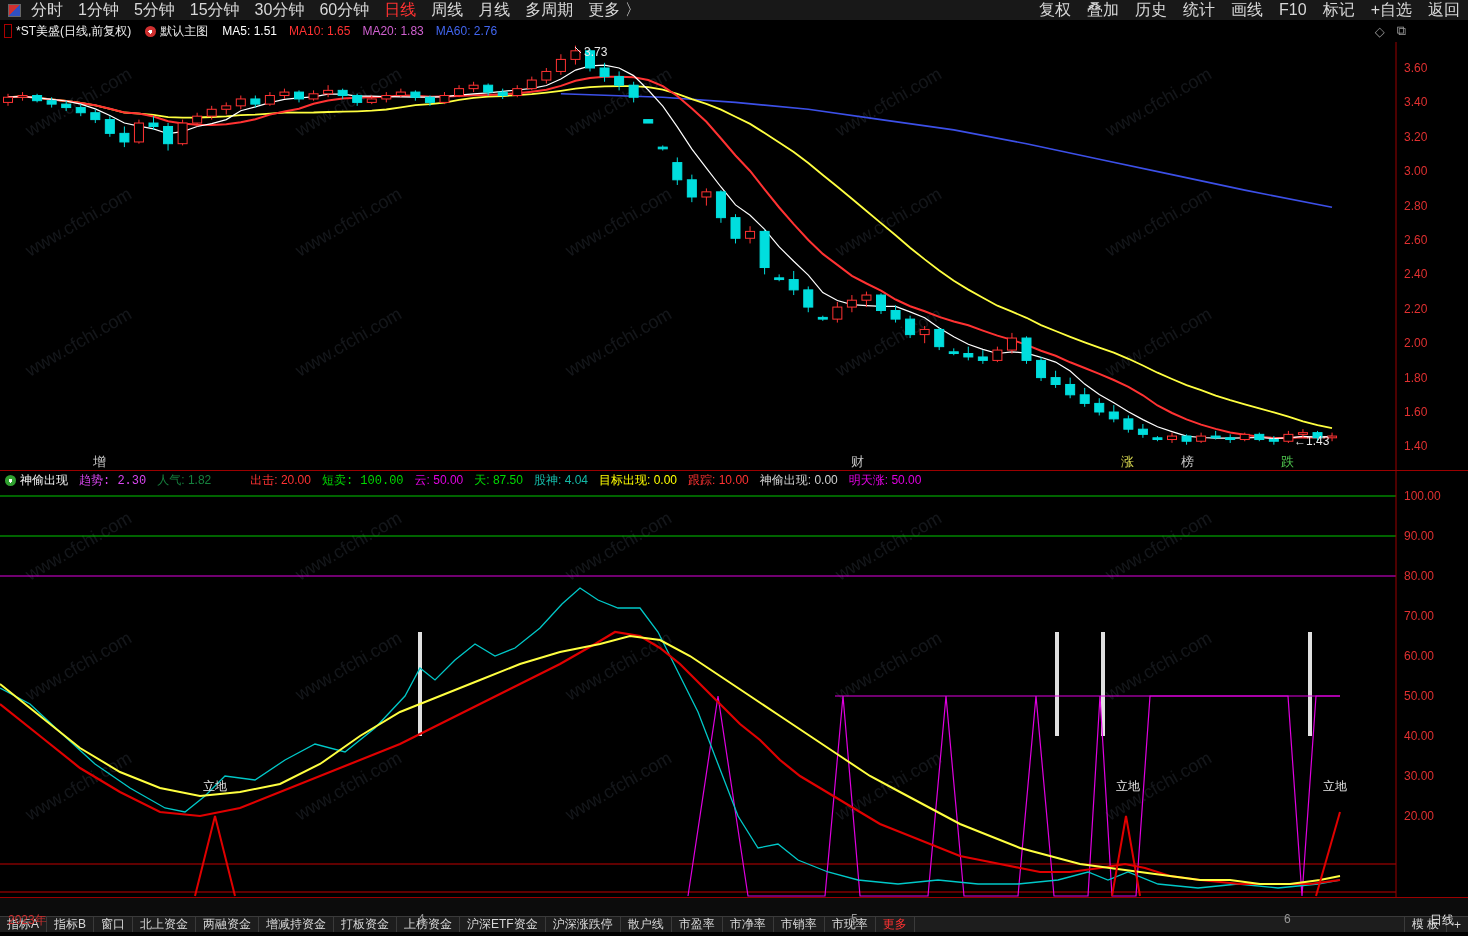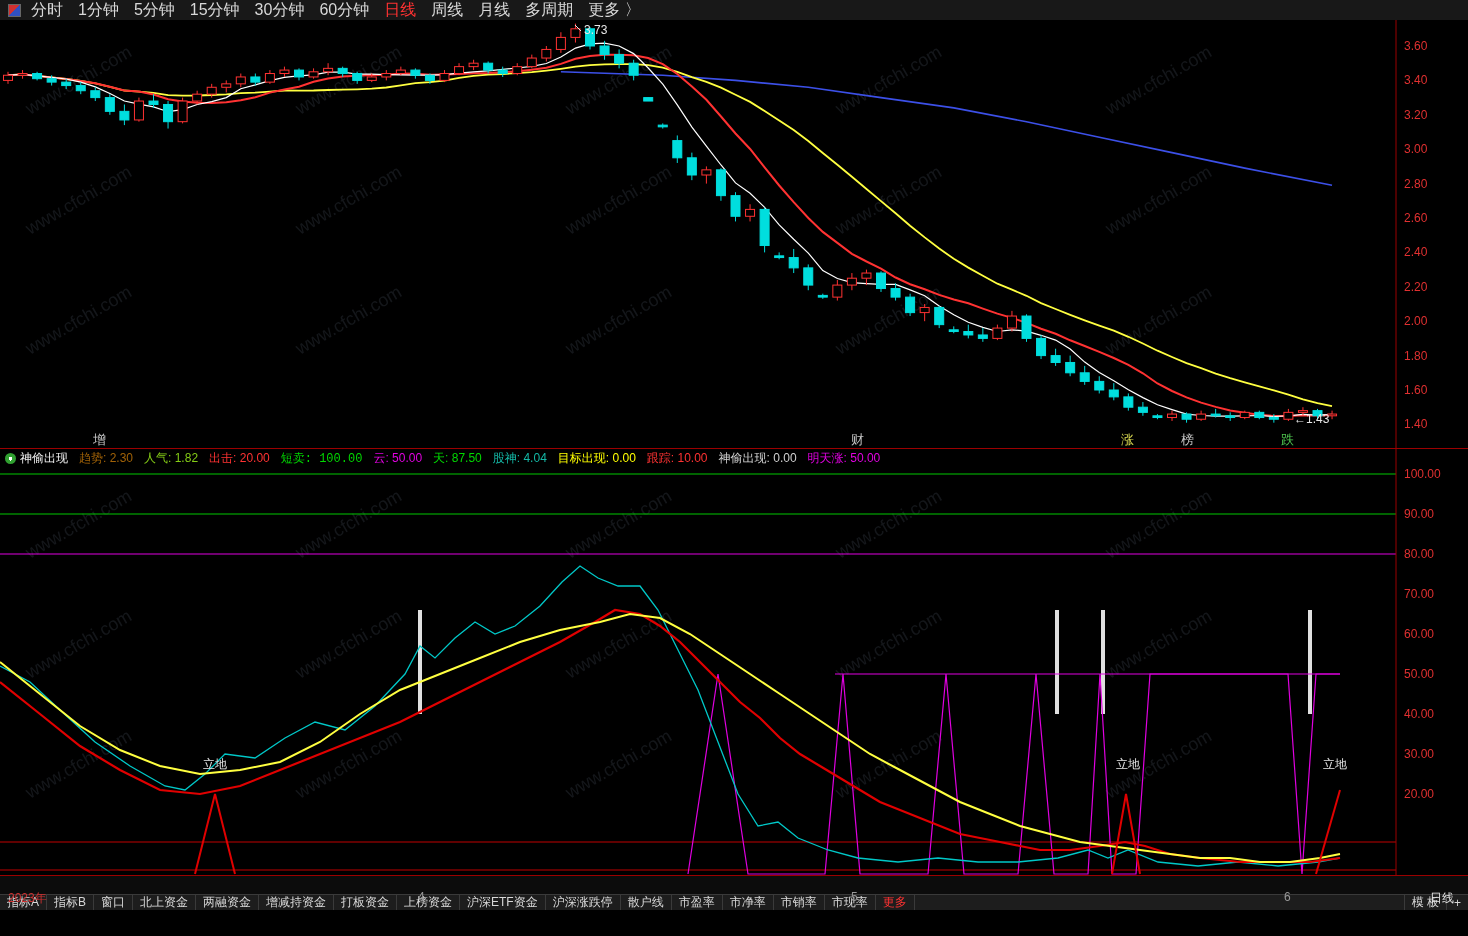--- a/index.html
+++ b/index.html
@@ -48,22 +48,47 @@
         <span class="tbi">5分钟</span>
         <span class="tbi">15分钟</span>
         <span class="tbi">30分钟</span>
         <span class="tbi">60分钟</span>
         <span class="tbi active">日线</span>
         <span class="tbi">周线</span>
         <span class="tbi">月线</span>
         <span class="tbi">多周期</span>
         <span class="tbi">更多 〉</span>
       </div>
+    <div class="tb-right" id="tb-right">
+        <span class="tbi">复权</span>
+        <span class="tbi">叠加</span>
+        <span class="tbi">历史</span>
+        <span class="tbi">统计</span>
+        <span class="tbi">画线</span>
+        <span class="tbi">F10</span>
+        <span class="tbi">标记</span>
+        <span class="tbi">+自选</span>
+        <span class="tbi">返回</span>
+      </div>
   </div>
 
+  <div class="infobar">
+    <span class="stockicon"></span>
+    <span class="stitle">*ST美盛(日线,前复权)</span>
+    <span class="circicon"></span>
+    <span class="cstyle">默认主图</span>
+    <span class="ma ma5">MA5: 1.51</span>
+    <span class="ma ma10">MA10: 1.65</span>
+    <span class="ma ma20">MA20: 1.83</span>
+    <span class="ma ma60">MA60: 2.76</span>
+    <div class="ib-right" id="ib-right">
+        <span>◇</span>
+        <span>⧉</span>
+      </div>
+  </div>
 
   <div class="main-chart">
     <svg id="mainsvg" width="1468" height="428" viewBox="0 0 1468 428">
         <text x="30" y="95" fill="#7a8aa0" font-size="18" opacity="0.16" transform="rotate(-30 30 95)">www.cfchi.com</text>
         <text x="300" y="95" fill="#7a8aa0" font-size="18" opacity="0.16" transform="rotate(-30 300 95)">www.cfchi.com</text>
         <text x="570" y="95" fill="#7a8aa0" font-size="18" opacity="0.16" transform="rotate(-30 570 95)">www.cfchi.com</text>
         <text x="840" y="95" fill="#7a8aa0" font-size="18" opacity="0.16" transform="rotate(-30 840 95)">www.cfchi.com</text>
         <text x="1110" y="95" fill="#7a8aa0" font-size="18" opacity="0.16" transform="rotate(-30 1110 95)">www.cfchi.com</text>
         <text x="30" y="215" fill="#7a8aa0" font-size="18" opacity="0.16" transform="rotate(-30 30 215)">www.cfchi.com</text>
         <text x="300" y="215" fill="#7a8aa0" font-size="18" opacity="0.16" transform="rotate(-30 300 215)">www.cfchi.com</text>
@@ -284,23 +309,23 @@
         <text x="1404" y="339.6" fill="#e03030" font-size="12" font-family="Liberation Sans, sans-serif">1.80</text>
         <text x="1404" y="374" fill="#e03030" font-size="12" font-family="Liberation Sans, sans-serif">1.60</text>
         <text x="1404" y="408.40000000000003" fill="#e03030" font-size="12" font-family="Liberation Sans, sans-serif">1.40</text>
       </svg>
   </div>
 
   <div class="sub-chart">
     <div class="params" id="params">
       <span class="pico"></span>
       <span class="ptitle">神偷出现</span>
-    <span class="p" style="color: #a16207;">趋势: 2.30</span>
-        <span class="p" style="color: #84cc16;">人气: 1.82</span>
-        <span class="p" style="color: rgb(255, 50, 50);">出击: 20.00</span>
+    <span class="p" style="color: #d946ef; font-family: Liberation Mono, monospace;">趋势: 2.30</span>
+        <span class="p" style="color: #15803d;">人气: 1.82</span>
+        <span class="p" style="color: rgb(255, 50, 50); margin-left: 28px;">出击: 20.00</span>
         <span class="p" style="color: rgb(0, 216, 0); font-family: Liberation Mono, monospace;">短卖: 100.00</span>
         <span class="p" style="color: rgb(224, 0, 224);">云: 50.00</span>
         <span class="p" style="color: rgb(0, 216, 0);">天: 87.50</span>
         <span class="p" style="color: #14b8a6;">股神: 4.04</span>
         <span class="p" style="color: rgb(255, 255, 0);">目标出现: 0.00</span>
         <span class="p" style="color: rgb(255, 50, 50); text-align: center;">跟踪: 10.00</span>
         <span class="p" style="color: rgb(208, 208, 208);">神偷出现: 0.00</span>
         <span class="p" style="color: rgb(224, 0, 224);">明天涨: 50.00</span>
       </div>
     <svg id="subsvg" width="1468" height="426" viewBox="0 0 1468 426">

